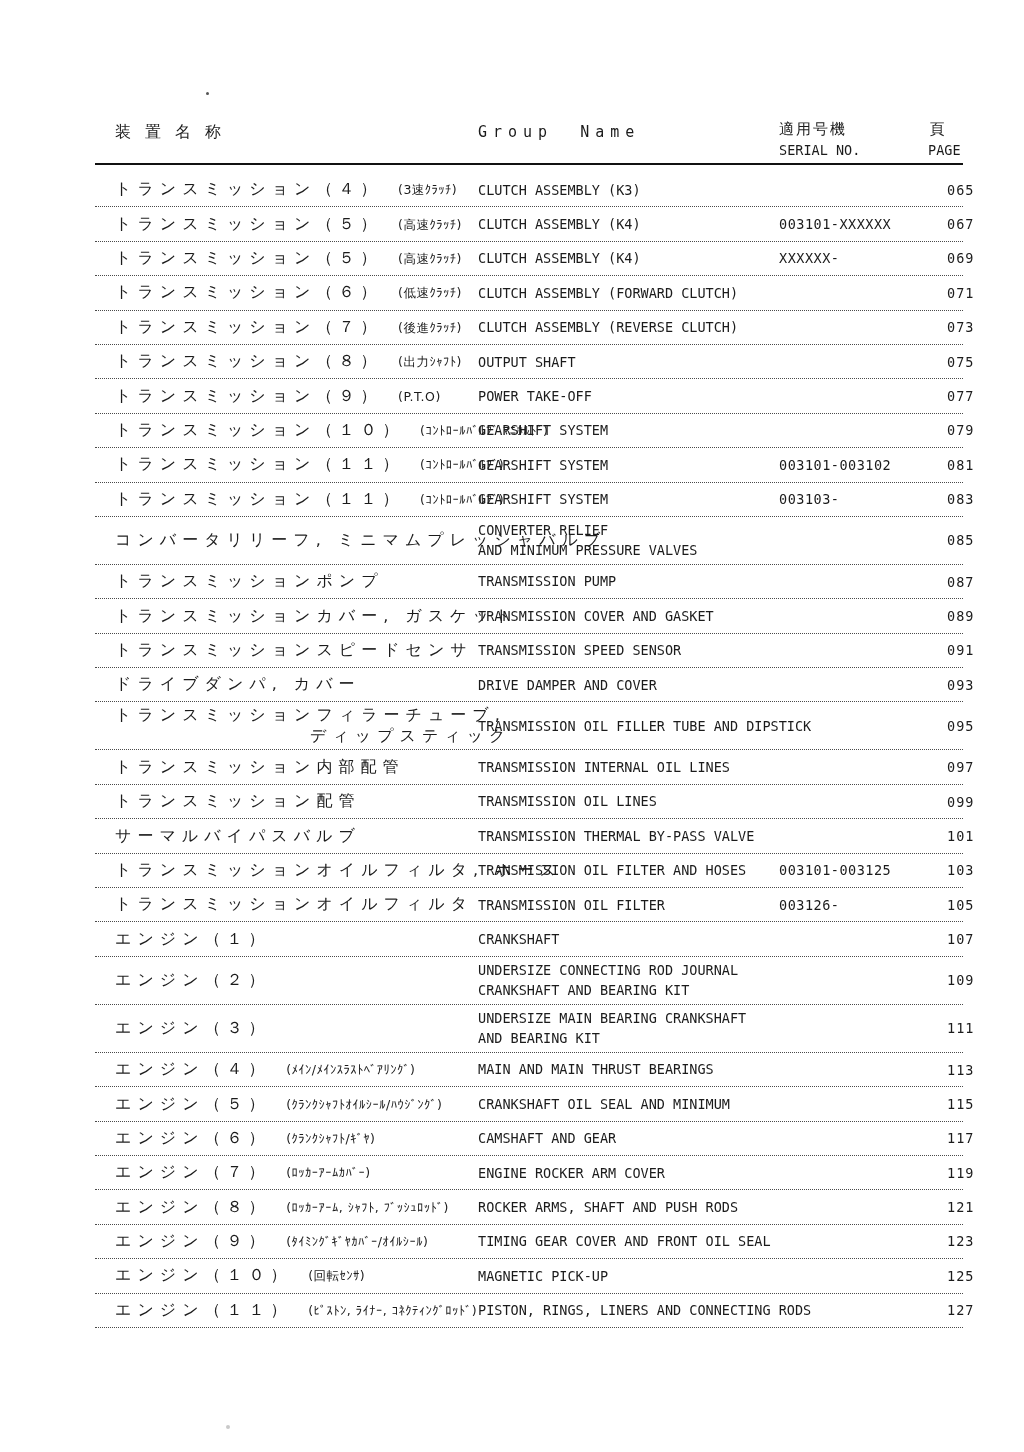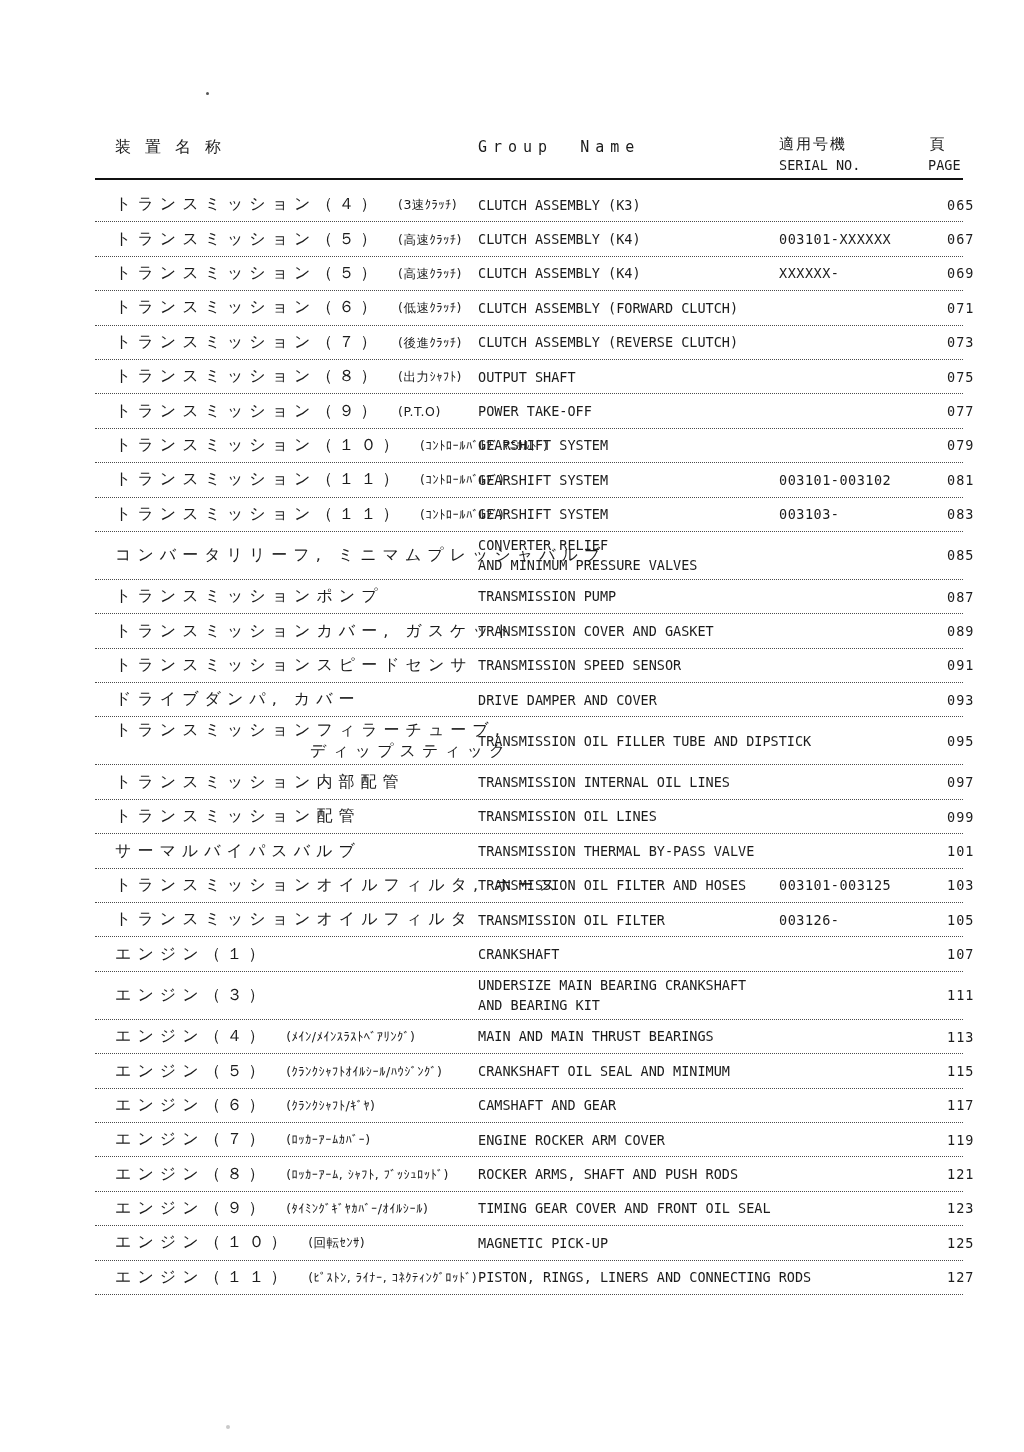--- a/index.html
+++ b/index.html
@@ -3,21 +3,21 @@
 <meta charset="utf-8">
 <style>
   html,body{margin:0;padding:0;background:#e8e8e8;}
   .sheet{
     width:1024px;height:1452px;position:relative;background:#ffffff;
     font-family:"DejaVu Sans Mono", monospace;color:#1b1b1b;overflow:hidden;
   }
   .artifact{position:absolute;background:#555;border-radius:50%;}
   .artifact.top{left:206px;top:92px;width:3px;height:3px;}
   .artifact.bottom{left:226px;top:1425px;width:4px;height:4px;background:#c9c9c9;}
-  .content{position:absolute;left:95px;top:135px;width:868px;}
+  .content{position:absolute;left:95px;top:120px;width:868px;}
   .hdr{
     display:grid;grid-template-columns:383px 301px 149px 1fr;
     align-items:start;border-bottom:2.5px solid #111;padding-bottom:5px;
   }
   .hdr .h1{padding-left:20px;font-size:16px;letter-spacing:14px;
     font-family:"DejaVu Sans", sans-serif;padding-top:2px;}
   .hdr .h2{font-size:15px;letter-spacing:6px;word-spacing:12px;padding-top:3px;}
   .hdr .h3 .jp{font-size:15px;letter-spacing:2px;font-family:"DejaVu Sans", sans-serif;}
   .hdr .h3 .en{font-size:13.5px;margin-top:3px;}
   .hdr .h4{text-align:right;padding-right:6px;}
@@ -361,20 +361,34 @@
         <span class="jp-note"></span>
       </div>
     </div>
     <div class="c2">
       <div class="en1">CRANKSHAFT</div>
     </div>
     <div class="c3"></div>
     <div class="c4">107</div>
   </div>
 
+  <div class="row tall">
+    <div class="c1">
+      <div class="jp-line1">
+        <span class="jp-main">エンジン（２）</span>
+        <span class="jp-note"></span>
+      </div>
+    </div>
+    <div class="c2">
+      <div class="en1">UNDERSIZE CONNECTING ROD JOURNAL</div>
+    <div>CRANKSHAFT AND BEARING KIT</div>
+          </div>
+    <div class="c3"></div>
+    <div class="c4">109</div>
+  </div>
 
   <div class="row tall">
     <div class="c1">
       <div class="jp-line1">
         <span class="jp-main">エンジン（３）</span>
         <span class="jp-note"></span>
       </div>
     </div>
     <div class="c2">
       <div class="en1">UNDERSIZE MAIN BEARING CRANKSHAFT</div>

